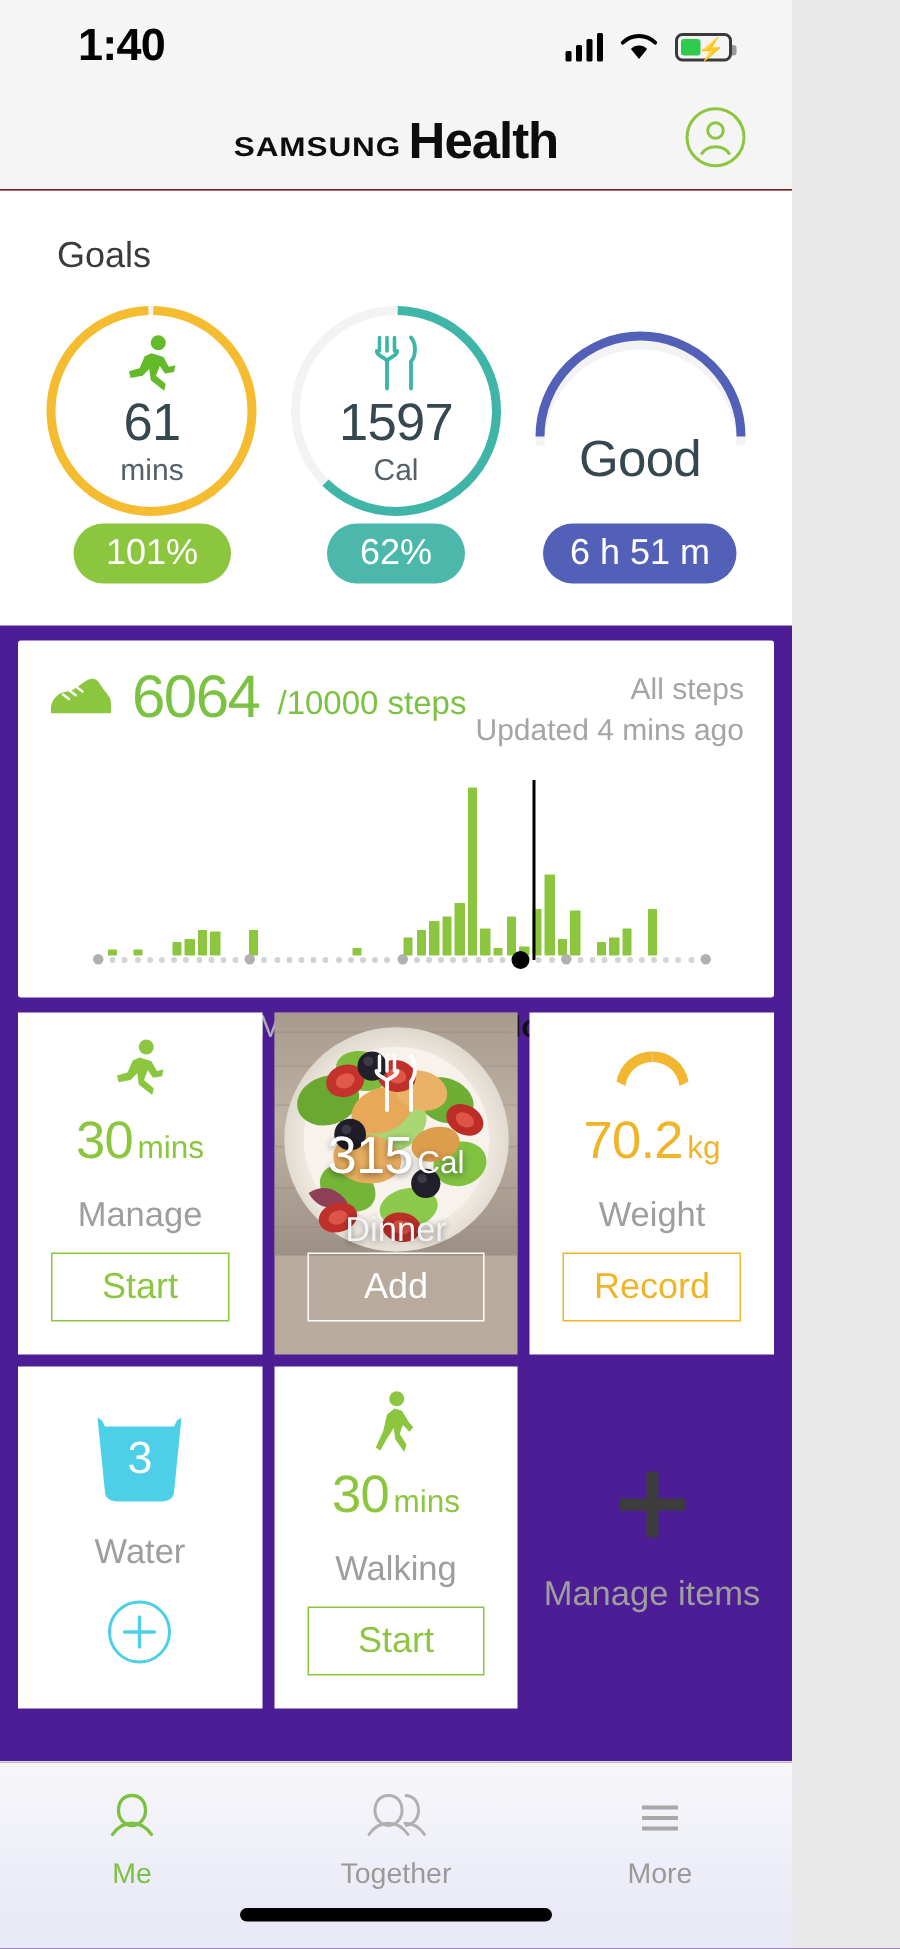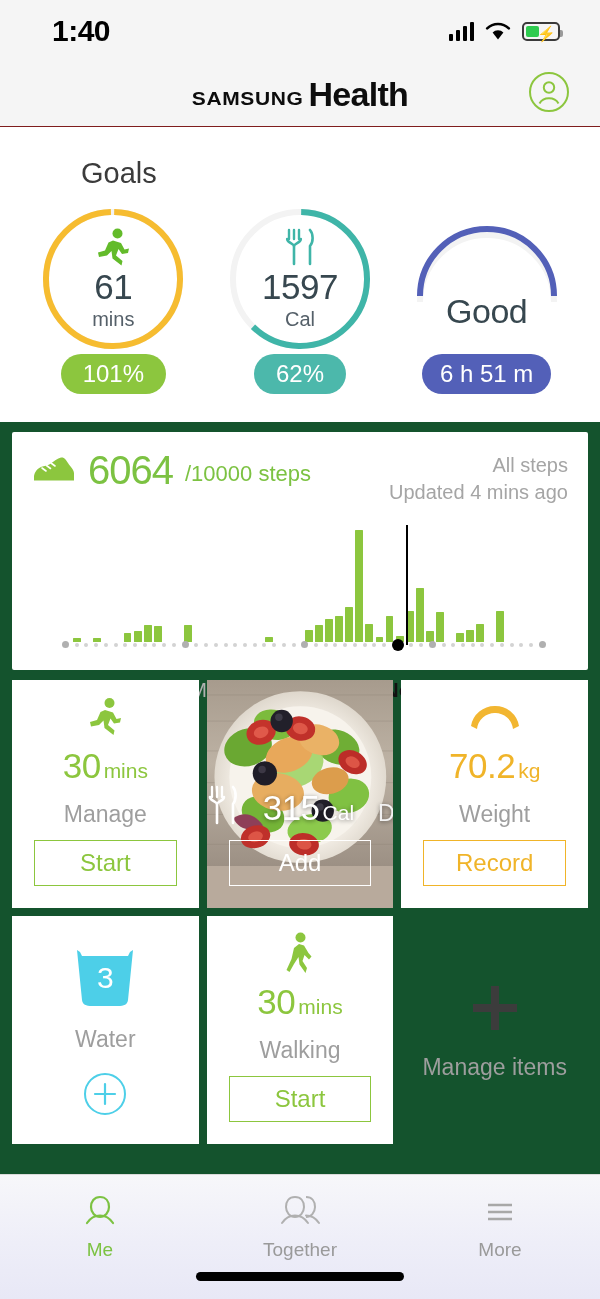--- a/index.html
+++ b/index.html
@@ -3,21 +3,21 @@
 <meta charset="utf-8">
 <style>
   * { margin:0; padding:0; box-sizing:border-box; }
   html,body { width:600px; height:1299px; }
   body {
     font-family: "Liberation Sans", sans-serif;
     background:#e9e9e9;
     overflow:hidden;
     position:relative;
   }
-  .phone { width:600px; height:1299px; position:relative; background:#14532d; }
+  .phone { width:528px; height:1299px; position:relative; background:#4c1d95; }
 
   
   .statusbar {
     height:62px; background:#f5f5f5;
     display:flex; align-items:center; justify-content:space-between;
     padding:0 40px 0 52px;
   }
   .clock { font-size:30px; font-weight:600; color:#000; letter-spacing:-0.5px; }
   .status-right { display:flex; align-items:center; gap:11px; }
   .signal { display:flex; align-items:flex-end; gap:2.5px; height:19px; }
@@ -46,21 +46,21 @@
   .brand { display:flex; align-items:baseline; }
   .brand-samsung {
     font-size:21px; font-weight:700; letter-spacing:0.6px; color:#0d0d0d;
     font-family:"Liberation Sans", sans-serif; transform:scaleY(0.86); margin-right:5px;
   }
   .brand-health { font-size:34px; font-weight:700; color:#0d0d0d; letter-spacing:-0.7px; }
   .avatar-btn { position:absolute; right:30px; top:50%; transform:translateY(-50%); }
 
   
   .goals-card { background:#ffffff; padding:24px 0 28px 0; }
-  .goals-title { font-size:29px; color:#3b3b3b; padding:6px 0 0 38px; font-weight:400;margin-left:43px; }
+  .goals-title { font-size:24px; color:#3b3b3b; padding:6px 0 0 38px; font-weight:400; }
   .rings { display:flex; justify-content:space-around; padding:14px 20px 0 20px; }
   .ring-wrap { width:170px; display:flex; flex-direction:column; align-items:center; }
   .ring { position:relative; width:150px; height:150px; }
   .ring svg { display:block; }
   .ring-inner {
     position:absolute; left:0; top:0; width:150px; height:150px;
     display:flex; flex-direction:column; align-items:center; justify-content:center;
   }
   .ring-icon { height:40px; display:flex; align-items:center; justify-content:center; margin-bottom:2px; }
   .ring-value { font-size:35px; color:#37474f; line-height:1; letter-spacing:-0.5px; }
@@ -128,21 +128,21 @@
   .tile-btn.orange { border-color:#f0b429; color:#f0b429; }
   .tile-btn.white { border-color:#fff; color:#fff; }
   .green { color:#8cc63e; }
   .orange { color:#f0b429; }
 
   
   .tile.food { padding-top:0; overflow:hidden; background:#b8aa9c; }
   .food-bg { position:absolute; inset:0; }
   .food-overlay {
     position:relative; z-index:2; width:100%; height:100%;
-    display:flex; flex-direction:row; align-items:center; padding-top:22px;gap:24px;
+    display:flex; flex-direction:column; align-items:center; padding-top:22px;
   }
   .food-overlay .tile-value { color:#fff; text-shadow:0 1px 4px rgba(0,0,0,.45); }
   .food-overlay .tile-label { color:#f2f2f2; text-shadow:0 1px 4px rgba(0,0,0,.45); }
 
   
   .cup { position:relative; width:66px; height:60px; }
   .cup-num {
     position:absolute; inset:0; display:flex; align-items:center; justify-content:center;
     color:#fff; font-size:30px; padding-top:4px;
   }

